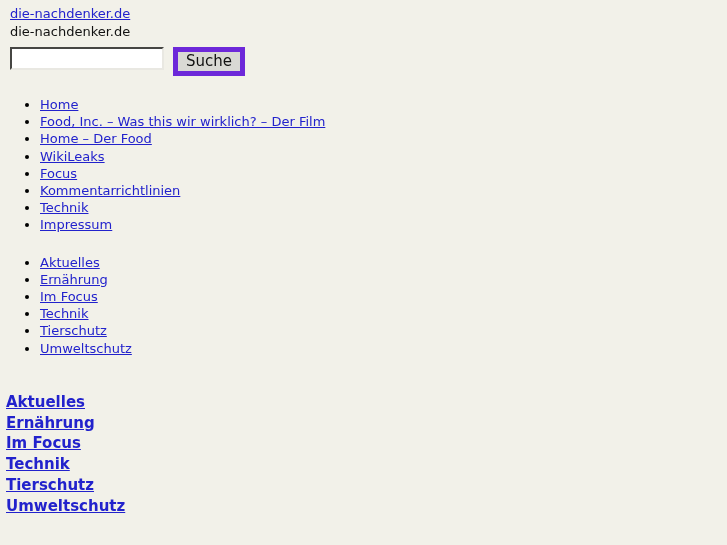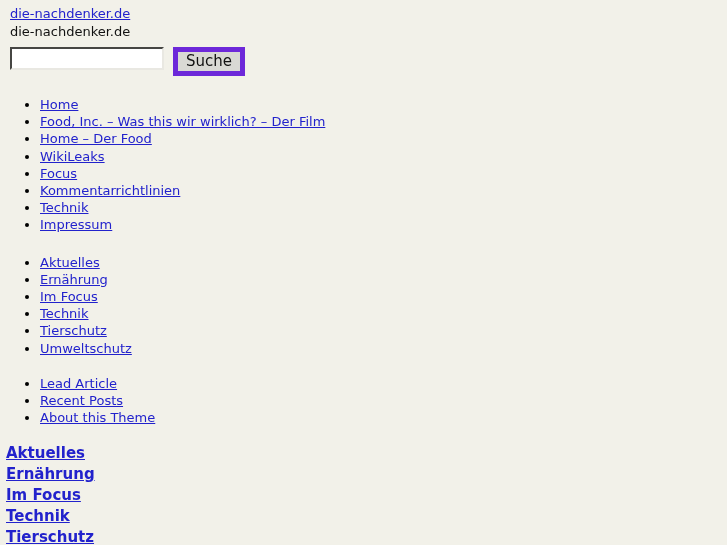--- a/index.html
+++ b/index.html
@@ -143,25 +143,20 @@
     <li><a href="#">Aktuelles</a></li>
     <li><a href="#">Ernährung</a></li>
     <li><a href="#">Im Focus</a></li>
     <li><a href="#">Technik</a></li>
     <li><a href="#">Tierschutz</a></li>
     <li><a href="#">Umweltschutz</a></li>
   </ul>
 
   <div class="list-gap-3"></div>
 
-  <ul class="navlist">
-    <li><a href="#">Lead Article</a></li>
-    <li><a href="#">Recent Posts</a></li>
-    <li><a href="#">About this Theme</a></li>
-  </ul>
 
   <div style="height:17px"></div>
 
   <div class="headings">
     <a class="heading-link" href="#">Aktuelles</a>
     <a class="heading-link" href="#">Ernährung</a>
     <a class="heading-link" href="#">Im Focus</a>
     <a class="heading-link" href="#">Technik</a>
     <a class="heading-link" href="#">Tierschutz</a>
     <a class="heading-link" href="#">Umweltschutz</a>

